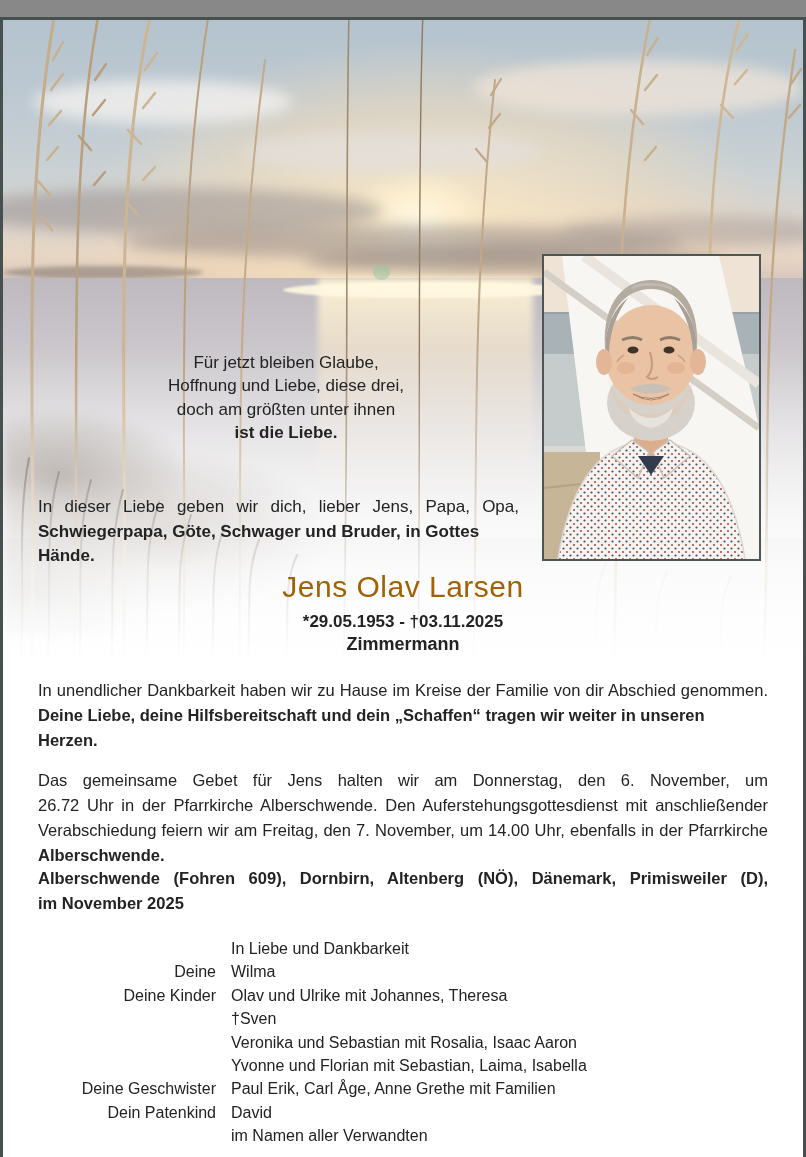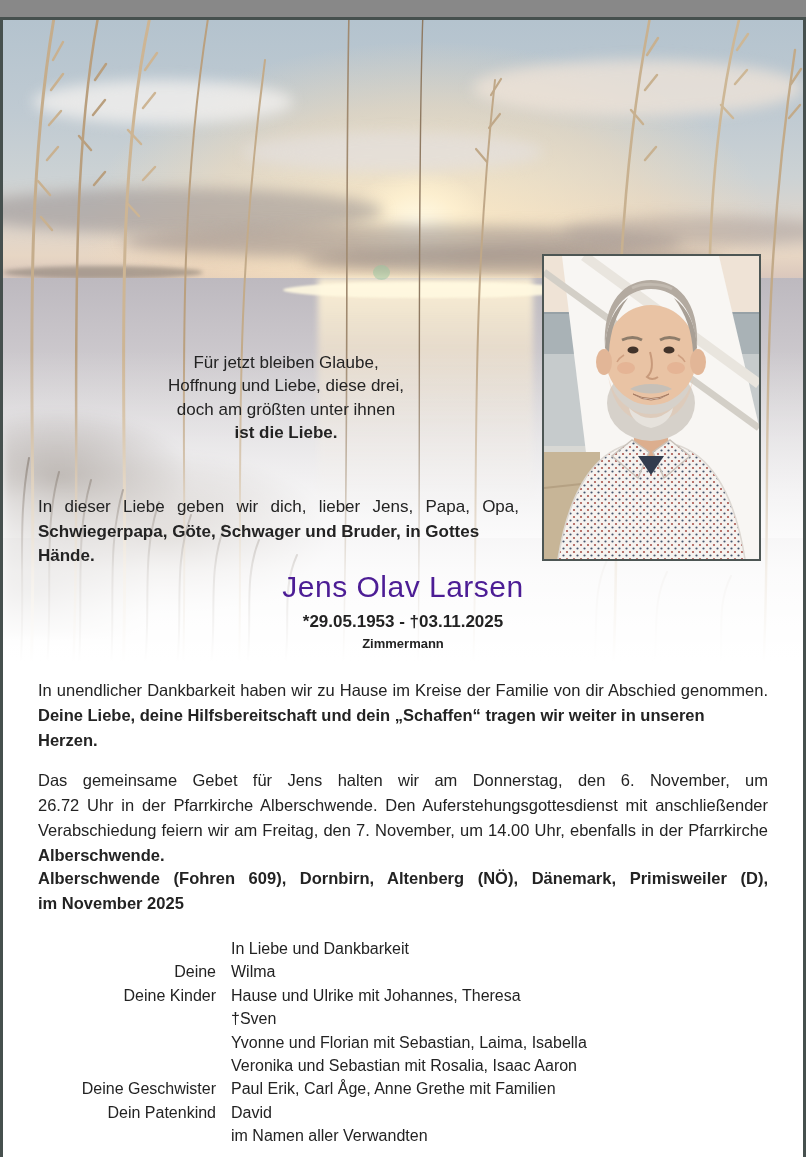--- a/index.html
+++ b/index.html
@@ -45,23 +45,23 @@
   
   .portrait{position:absolute;left:539px;top:234px;width:219px;height:307px;
     border:2px solid #4d5654;background:#f0efec;box-sizing:border-box;}
   .portrait svg{display:block;width:100%;height:100%;}
   
   .txt{position:absolute;color:#232323;}
   .poem{left:95px;top:331px;width:376px;font-size:17px;line-height:23.4px;}
   .poem div{text-align:center !important;text-align-last:center !important;}
   .dedication{left:35px;top:475px;width:481px;font-size:17px;line-height:24.5px;}
   .name-block{left:35px;top:549px;width:730px;text-align:center;}
-  .deceased-name{font-size:30px;line-height:36px;letter-spacing:.5px;color:#4c1d95;}
+  .deceased-name{font-size:30px;line-height:36px;letter-spacing:.5px;color:#a16207;}
   .dates{font-size:17px;line-height:23px;font-weight:bold;margin-top:5px;}
-  .profession{font-size:13px;line-height:22px;font-weight:bold;}
+  .profession{font-size:18px;line-height:22px;font-weight:bold;}
   .para{left:35px;width:730px;font-size:16.5px;line-height:25px;}
   .p1{top:658px;}
   .p2{top:748px;}
   .places{top:846px;}
   .jline{text-align:justify;text-align-last:justify;white-space:normal;}
   .lline{text-align:left;font-weight:bold;}
   .bold{font-weight:bold;}
   .family{left:35px;top:917px;width:730px;font-size:16px;line-height:23.4px;}
   .frow{display:flex;}
   .flabel{width:178px;text-align:right;flex:0 0 178px;}
@@ -239,33 +239,33 @@
       <div class="frow">
         <div class="flabel"></div>
         <div class="fvalue"><span>In Liebe und Dankbarkeit</span></div>
       </div>
       <div class="frow">
         <div class="flabel">Deine</div>
         <div class="fvalue"><b>Wilma</b></div>
       </div>
       <div class="frow">
         <div class="flabel">Deine Kinder</div>
-        <div class="fvalue"><b>Hause</b><span> und </span><b>Ulrike</b><span> mit </span><b>Johannes</b><span>, </span><b>Theresa</b></div>
+        <div class="fvalue"><b>Olav</b><span> und </span><b>Ulrike</b><span> mit </span><b>Johannes</b><span>, </span><b>Theresa</b></div>
       </div>
       <div class="frow">
         <div class="flabel"></div>
         <div class="fvalue"><b>†Sven</b></div>
       </div>
       <div class="frow">
         <div class="flabel"></div>
+        <div class="fvalue"><b>Veronika</b><span> und </span><b>Sebastian</b><span> mit </span><b>Rosalia</b><span>, </span><b>Isaac Aaron</b></div>
+      </div>
+      <div class="frow">
+        <div class="flabel"></div>
         <div class="fvalue"><b>Yvonne</b><span> und </span><b>Florian</b><span> mit </span><b>Sebastian</b><span>, </span><b>Laima</b><span>, </span><b>Isabella</b></div>
-      </div>
-      <div class="frow">
-        <div class="flabel"></div>
-        <div class="fvalue"><b>Veronika</b><span> und </span><b>Sebastian</b><span> mit </span><b>Rosalia</b><span>, </span><b>Isaac Aaron</b></div>
       </div>
       <div class="frow">
         <div class="flabel">Deine Geschwister</div>
         <div class="fvalue"><b>Paul Erik</b><span>, </span><b>Carl Åge</b><span>, </span><b>Anne Grethe</b><span> mit Familien</span></div>
       </div>
       <div class="frow">
         <div class="flabel">Dein Patenkind</div>
         <div class="fvalue"><b>David</b></div>
       </div>
       <div class="frow">

